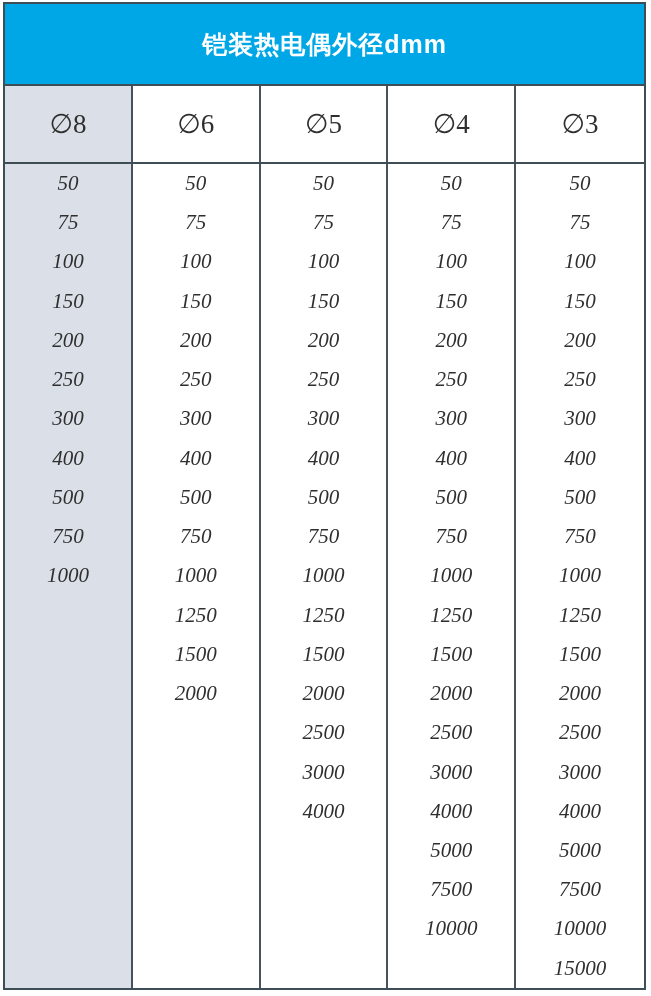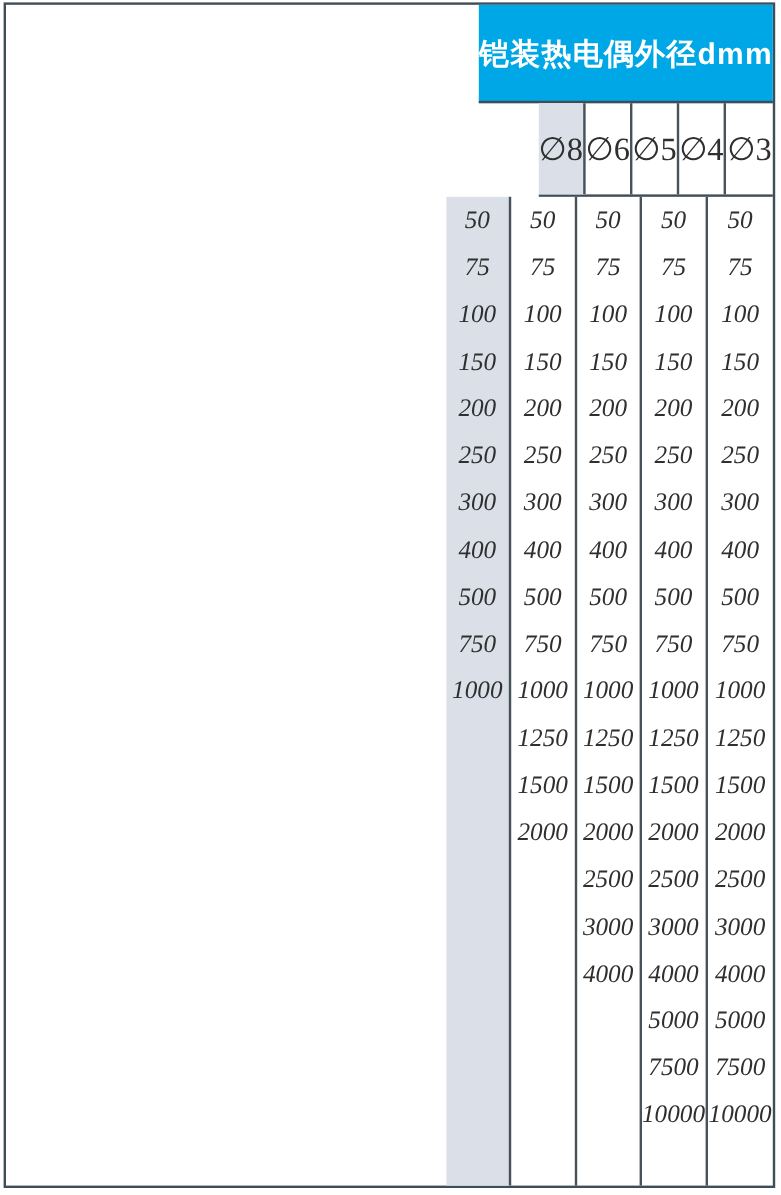--- a/index.html
+++ b/index.html
@@ -20,21 +20,20 @@
   }
   .table-frame{
     position:absolute;
     left:3px;top:2px;
     width:643px;height:988px;
     box-sizing:border-box;
     border:2px solid var(--border-dark);
     display:flex;
     flex-direction:column;
     background:#ffffff;
-    align-items:flex-end;
   }
   .title-band{
     flex:none;
     height:80px;
     background:var(--title-bg);
     border-bottom:2px solid var(--border-dark);
     display:flex;
     align-items:center;
     justify-content:center;
   }
@@ -183,16 +182,17 @@
           <div class="cell">1000</div>
           <div class="cell">1250</div>
           <div class="cell">1500</div>
           <div class="cell">2000</div>
           <div class="cell">2500</div>
           <div class="cell">3000</div>
           <div class="cell">4000</div>
           <div class="cell">5000</div>
           <div class="cell">7500</div>
           <div class="cell">10000</div>
+          <div class="cell">15000</div>
         </div>
       </div>
   </div>
 </div>
 
 </body></html>

